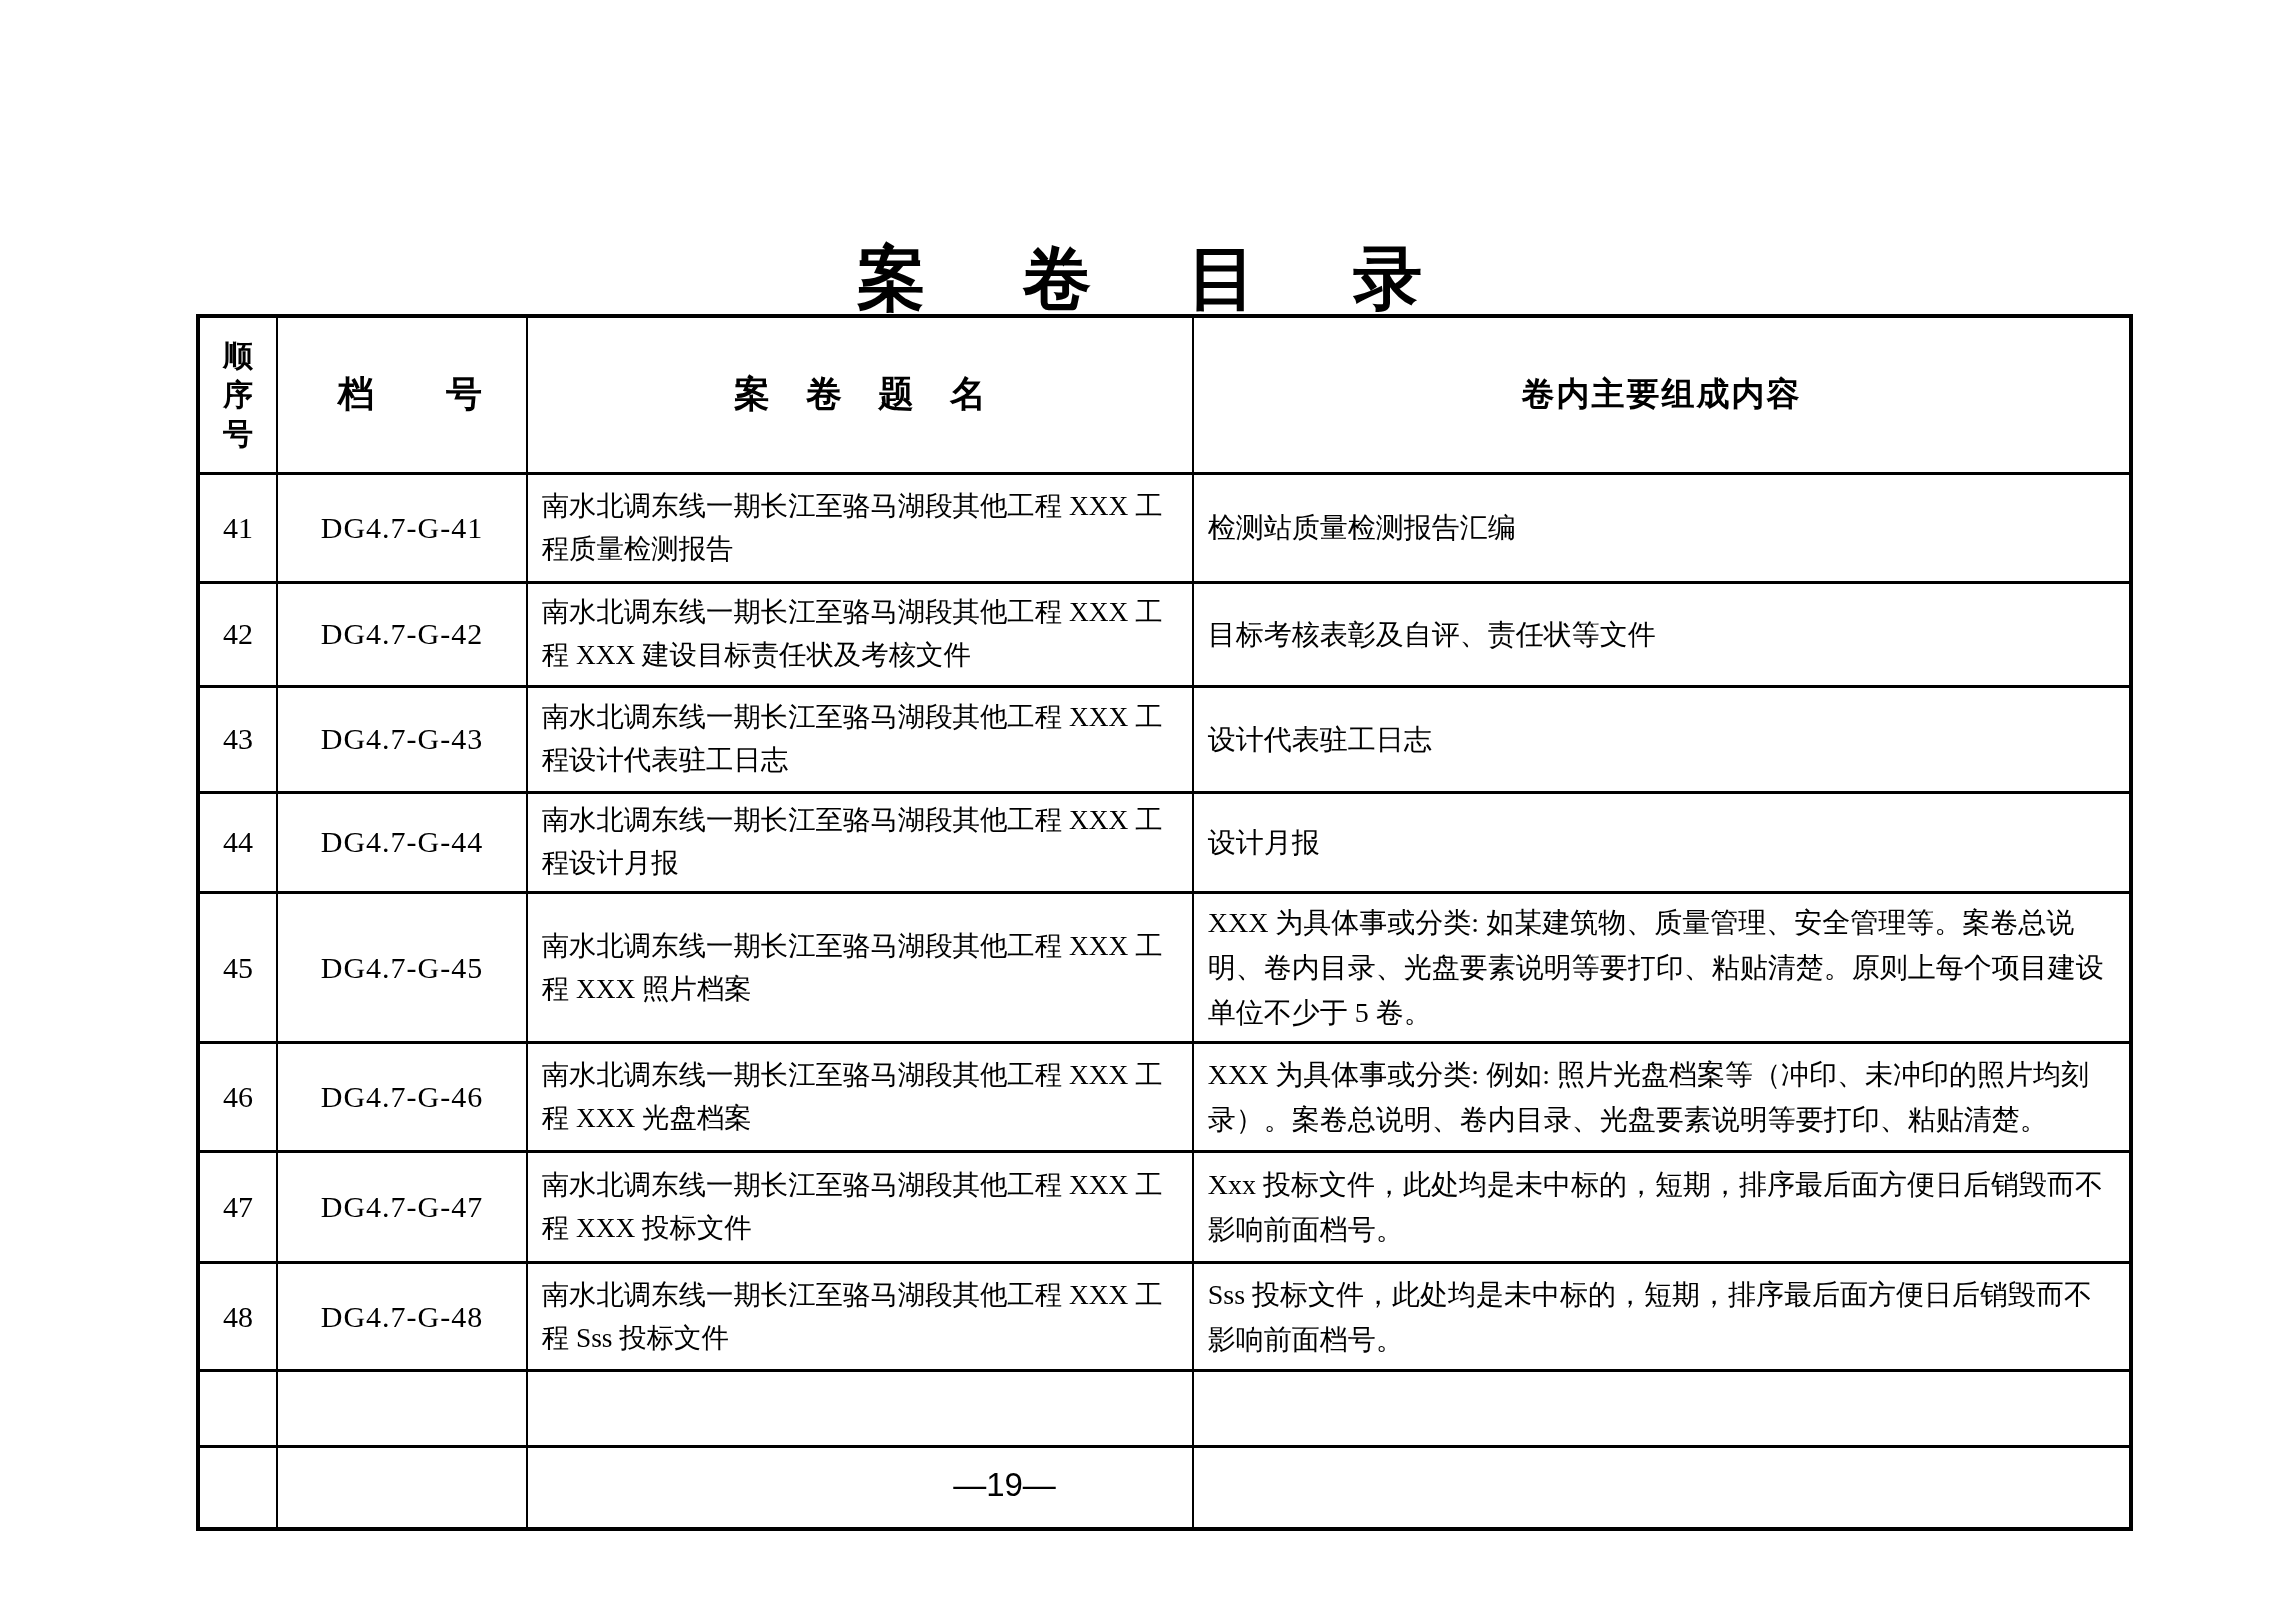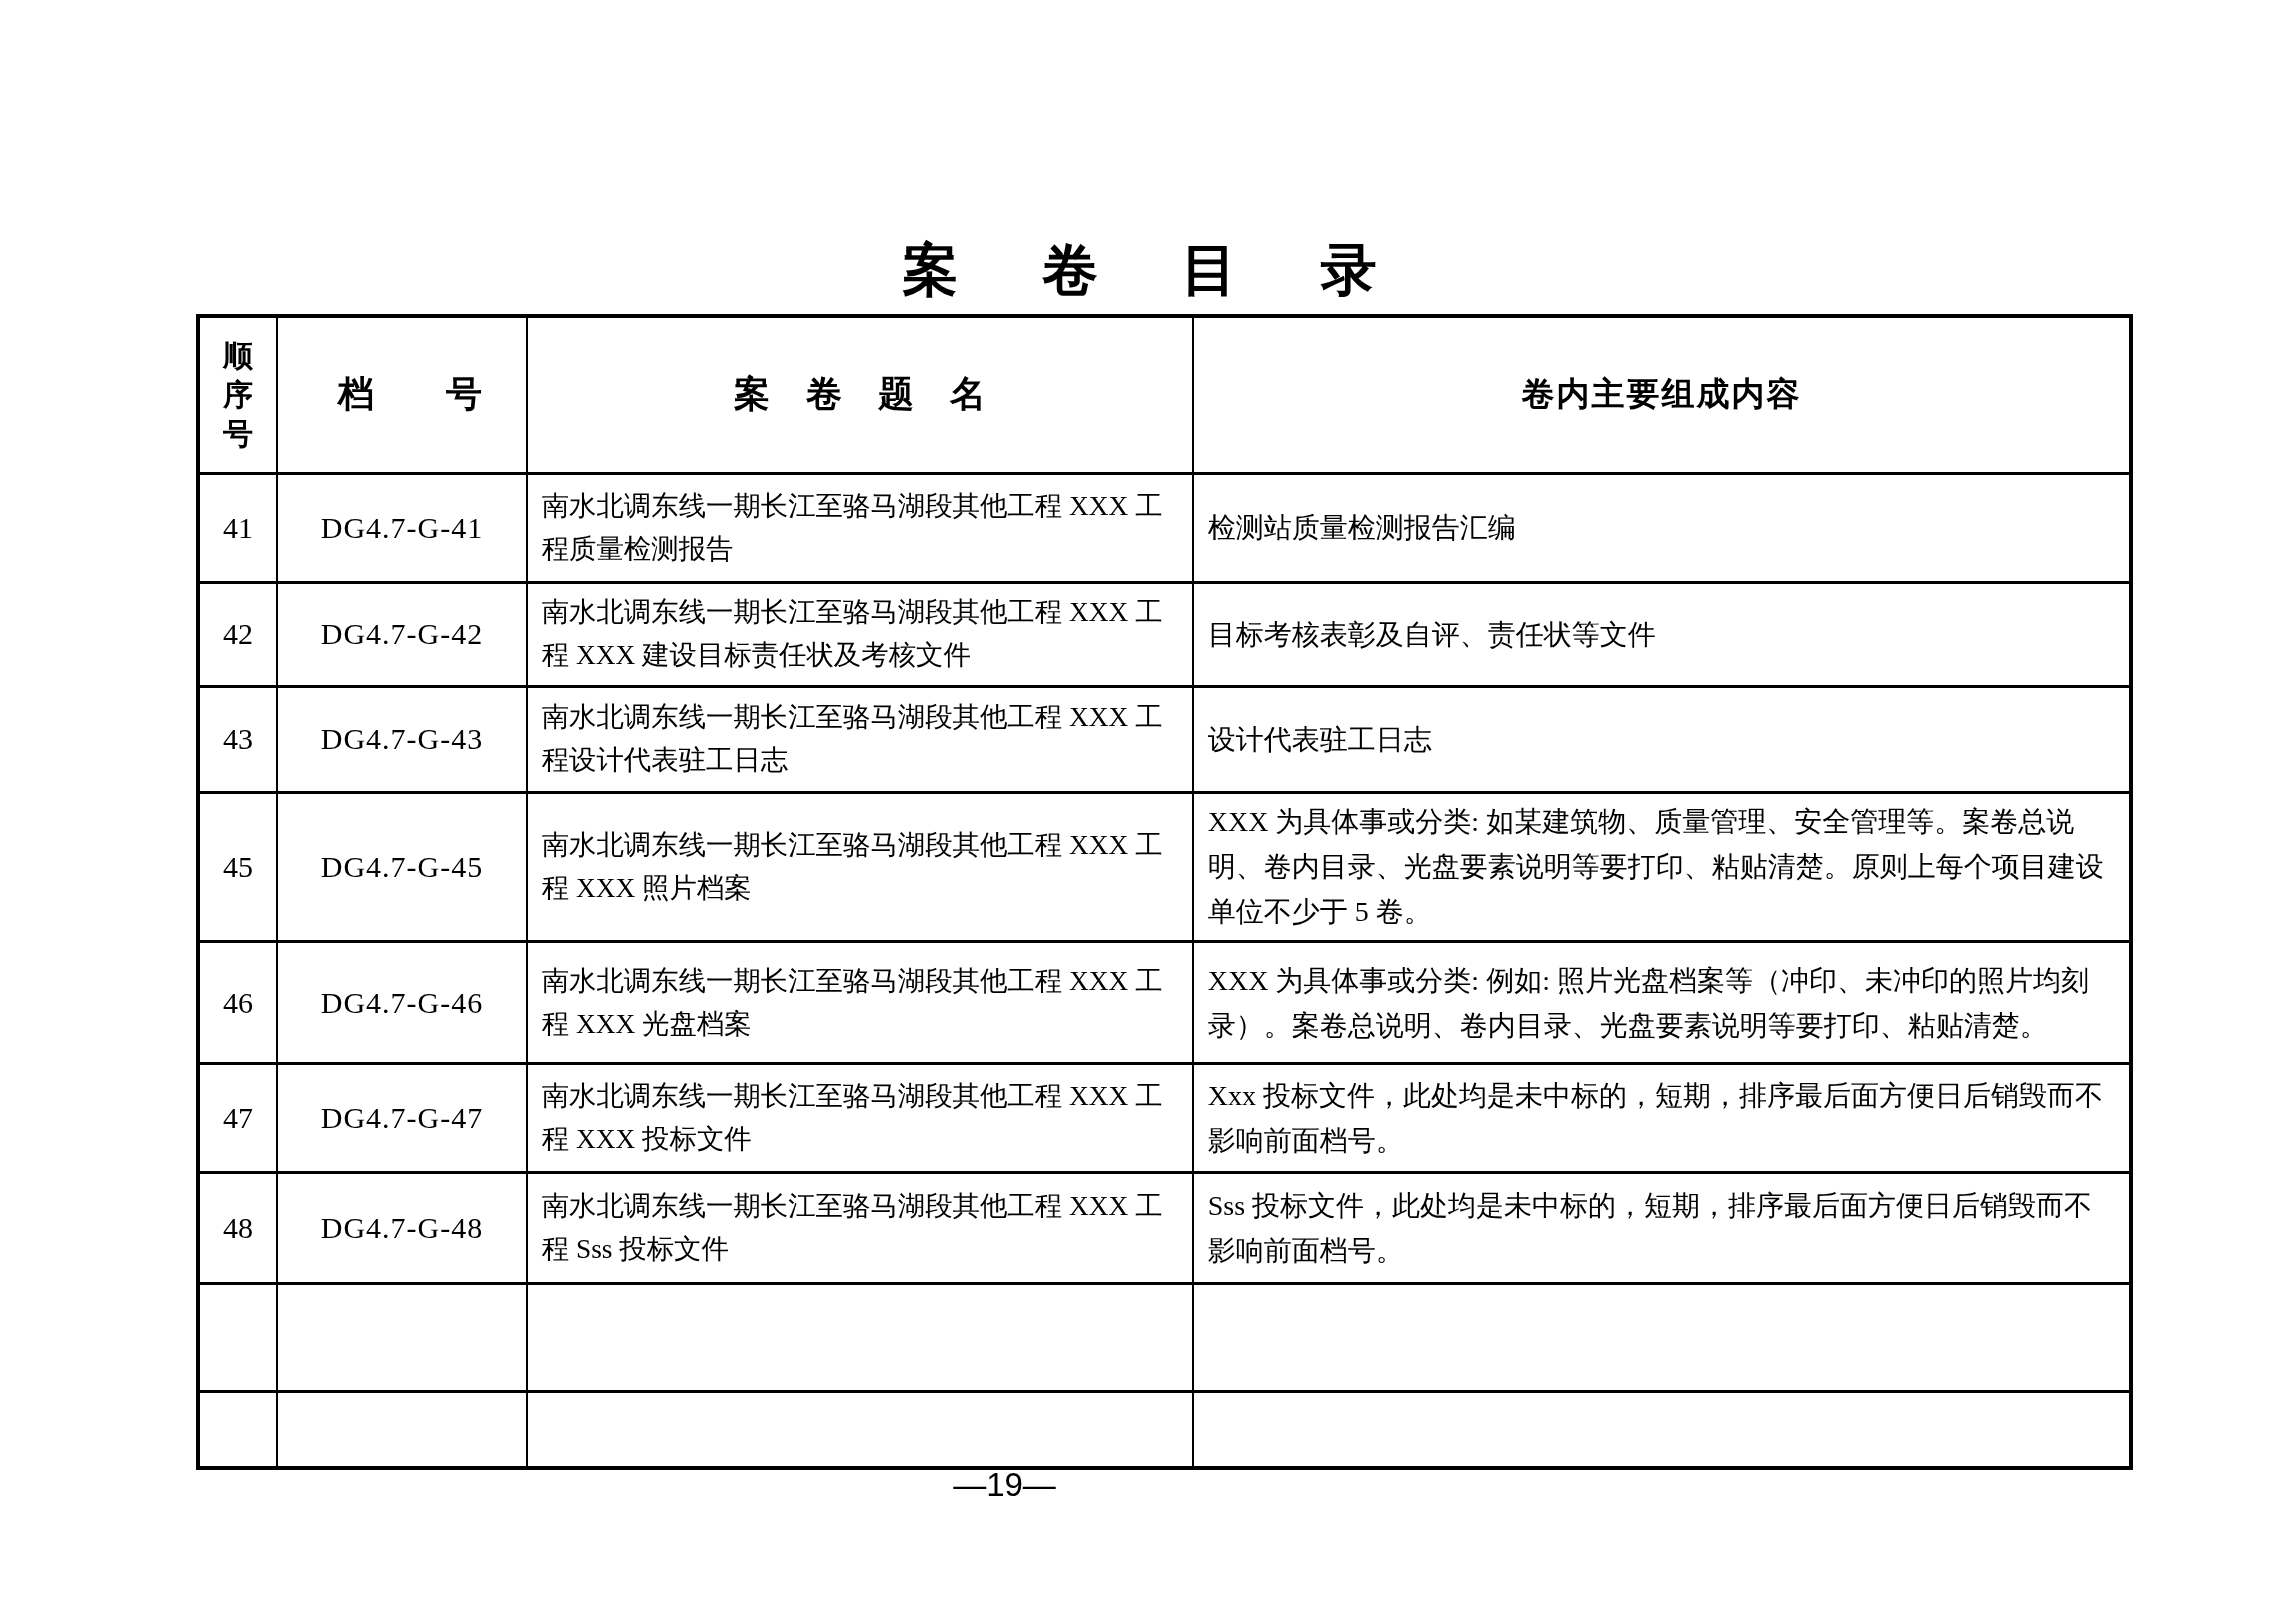--- a/index.html
+++ b/index.html
@@ -17,21 +17,21 @@
     overflow: hidden;
   }
   .doc-title {
     position: absolute;
     top: 233px;
     left: 0;
     width: 2293px;
     text-align: center;
     font-family: "Liberation Sans", "DejaVu Sans", sans-serif;
     font-weight: 900;
-    font-size: 56px;
+    font-size: 69px;
     letter-spacing: 13.7px;
     color: #000000;
     white-space: pre;
   }
   table.doc-table {
     position: absolute;
     left: 196px;
     top: 314px;
     width: 1933px;
     border-collapse: collapse;
@@ -151,20 +151,26 @@
           <td class="cell-title">南水北调东线一期长江至骆马湖段其他工程 XXX 工程 XXX 建设目标责任状及考核文件</td>
           <td class="cell-contents">目标考核表彰及自评、责任状等文件</td>
         </tr>
         <tr>
           <td class="cell-seq">43</td>
           <td class="cell-fileno">DG4.7-G-43</td>
           <td class="cell-title">南水北调东线一期长江至骆马湖段其他工程 XXX 工程设计代表驻工日志</td>
           <td class="cell-contents">设计代表驻工日志</td>
         </tr>
         <tr>
+          <td class="cell-seq">44</td>
+          <td class="cell-fileno">DG4.7-G-44</td>
+          <td class="cell-title">南水北调东线一期长江至骆马湖段其他工程 XXX 工程设计月报</td>
+          <td class="cell-contents">设计月报</td>
+        </tr>
+        <tr>
           <td class="cell-seq">45</td>
           <td class="cell-fileno">DG4.7-G-45</td>
           <td class="cell-title">南水北调东线一期长江至骆马湖段其他工程 XXX 工程 XXX 照片档案</td>
           <td class="cell-contents">XXX 为具体事或分类: 如某建筑物、质量管理、安全管理等。案卷总说明、卷内目录、光盘要素说明等要打印、粘贴清楚。原则上每个项目建设单位不少于 5 卷。</td>
         </tr>
         <tr>
           <td class="cell-seq">46</td>
           <td class="cell-fileno">DG4.7-G-46</td>
           <td class="cell-title">南水北调东线一期长江至骆马湖段其他工程 XXX 工程 XXX 光盘档案</td>
           <td class="cell-contents">XXX 为具体事或分类: 例如: 照片光盘档案等（冲印、未冲印的照片均刻录）。案卷总说明、卷内目录、光盘要素说明等要打印、粘贴清楚。</td>

